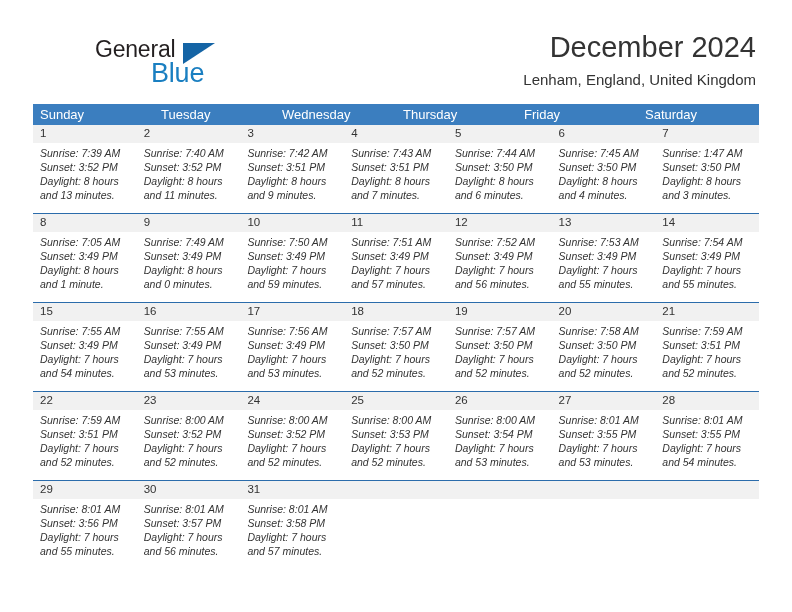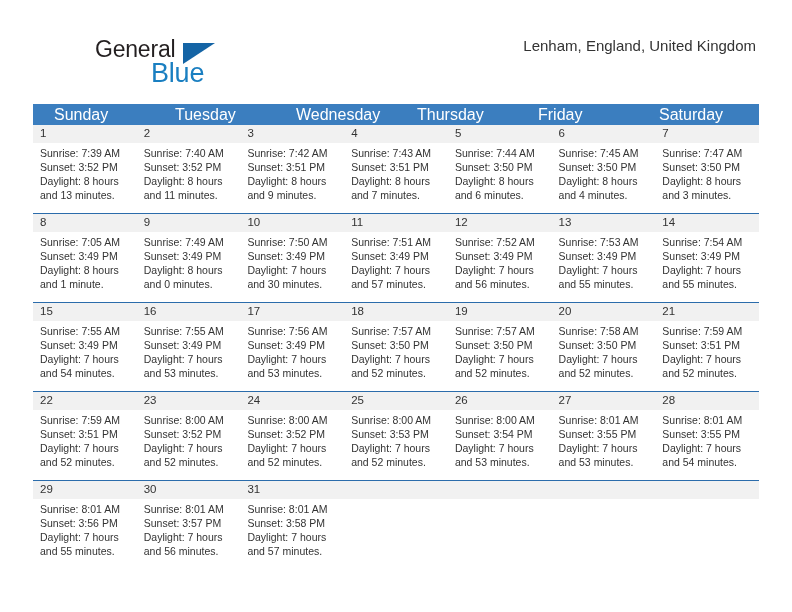--- a/index.html
+++ b/index.html
@@ -79,23 +79,23 @@
   }
   .dow-row {
     display: flex;
     width: 726px;
     height: 21px;
     background: #3b7ebf;
   }
   .dow {
     flex: 1 1 0;
     color: #ffffff;
-    font-size: 16px;
+    font-size: 13px;
     line-height: 21px;
-    padding-left: 21px;
+    padding-left: 7px;
     white-space: nowrap;
     overflow: hidden;
   }
 
   .week {
     width: 726px;
     border-top: 1.5px solid #2b6cab;
   }
   .week:first-of-type { border-top: none; }
 
@@ -123,38 +123,40 @@
     line-height: 17px;
     font-size: 11.5px;
     color: #333333;
     z-index: 2;
   }
   .lines {
     margin-top: 3px;
     font-size: 10.5px;
     line-height: 14px;
     color: #333333;
+    font-style: italic;
   }
   .lines div { white-space: nowrap; }
   .cell.empty .daynum { color: transparent; }
 </style>
 </head>
 <body>
 
 <div id="page">
 
   <div class="header">
 
     <div class="logo">
       <span class="logo-general">General</span>
       <span class="logo-tri"></span>
       <span class="logo-blue">Blue</span>
     </div>
 
     <div class="title-block">
+      <div class="cal-title">December 2024</div>
       <div class="cal-subtitle">Lenham, England, United Kingdom</div>
     </div>
 
   </div>
 
   <div class="calendar">
 
     <div class="dow-row">
       <div class="dow">Sunday</div>
       <div class="dow">Tuesday</div>
@@ -218,21 +220,21 @@
               <div class="lines">
                 <div>Sunrise: 7:45 AM</div>
                 <div>Sunset: 3:50 PM</div>
                 <div>Daylight: 8 hours</div>
                 <div>and 4 minutes.</div>
               </div>
             </div>
             <div class="cell">
               <div class="daynum">7</div>
               <div class="lines">
-                <div>Sunrise: 7:47 AM</div>
+                <div>Sunrise: 1:47 AM</div>
                 <div>Sunset: 3:50 PM</div>
                 <div>Daylight: 8 hours</div>
                 <div>and 3 minutes.</div>
               </div>
             </div>
           </div>
         </div>
         <div class="week">
           <div class="week-inner">
             <div class="numband"></div>
@@ -253,21 +255,21 @@
                 <div>Daylight: 8 hours</div>
                 <div>and 0 minutes.</div>
               </div>
             </div>
             <div class="cell">
               <div class="daynum">10</div>
               <div class="lines">
                 <div>Sunrise: 7:50 AM</div>
                 <div>Sunset: 3:49 PM</div>
                 <div>Daylight: 7 hours</div>
-                <div>and 30 minutes.</div>
+                <div>and 59 minutes.</div>
               </div>
             </div>
             <div class="cell">
               <div class="daynum">11</div>
               <div class="lines">
                 <div>Sunrise: 7:51 AM</div>
                 <div>Sunset: 3:49 PM</div>
                 <div>Daylight: 7 hours</div>
                 <div>and 57 minutes.</div>
               </div>

